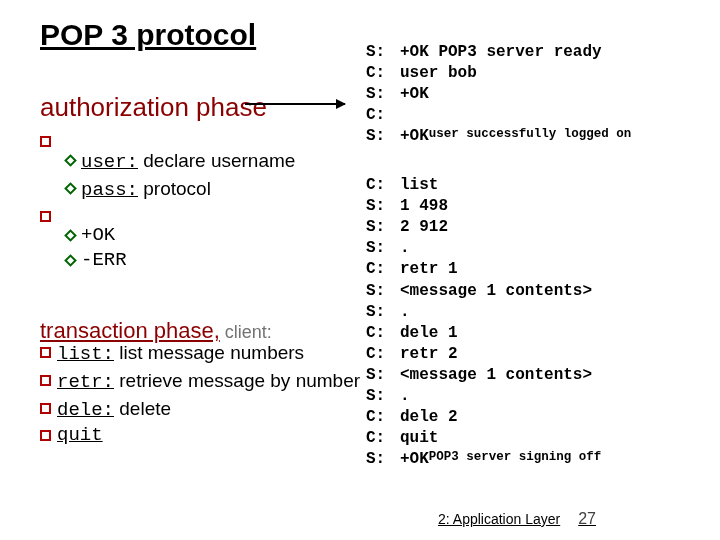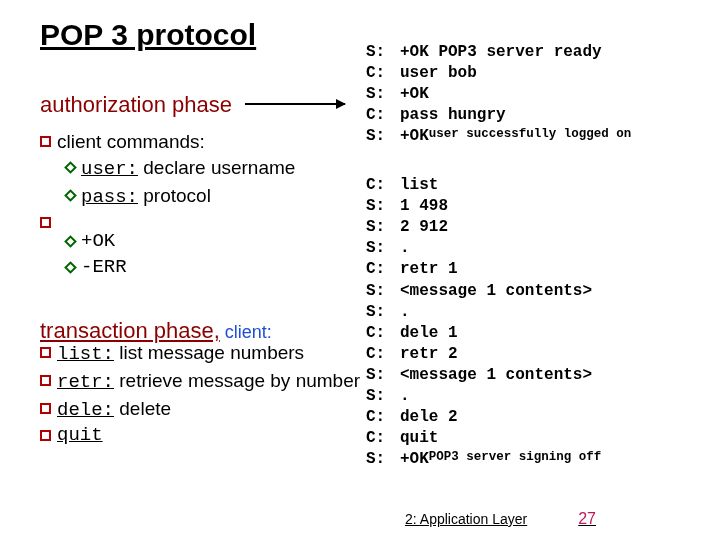--- a/index.html
+++ b/index.html
@@ -30,31 +30,31 @@
   }
 
   
   .left {
     position: absolute;
     left: 40px;
     width: 340px;
   }
   .auth-heading {
     top: 92px;
-    font-size: 22px;
+    font-size: 26px;
     color: #8b0000;
   }
   .trans-heading {
     top: 318px;
     font-size: 22px;
     color: #8b0000;
   }
   .sub-trail {
     font-size: 18px;
-    color: #1d4ed8;
+    color: #737373;
   }
 
   .bul-list { top: 130px; }
   .bul-list2 { top: 341px; }
 
   .row {
     display: flex;
     align-items: flex-start;
     gap: 6px;
     margin-bottom: 2px;
@@ -124,37 +124,36 @@
   .footer {
     position: absolute;
     right: 28px;
     bottom: 12px;
     font-size: 14px;
     display: flex;
     gap: 18px;
     align-items: baseline;
     text-decoration: underline;
   }
-  .pg { color: #be185d; font-size: 16px; margin-left: 33px; }
+  .pg { color: #404040; font-size: 16px; }
 </style>
 </head>
 <body>
 
 <div class="slide">
 
   <div class="title">POP 3 protocol</div>
 
   <div class="left auth-heading">authorization phase</div>
 
   <div class="arrow"></div>
 
   <div class="left bul-list">
     <div class="row lvl1">
       <span class="sq"></span>
-      <span class="txt">client commands:</span>
     </div>
     <div class="row lvl2">
       <span class="dia"></span>
       <span class="txt">
         <span class="monoline">user:</span><span> declare username</span>
       </span>
     </div>
     <div class="row lvl2">
       <span class="dia"></span>
       <span class="txt">
@@ -211,21 +210,20 @@
       <div class="tline">
         <span class="who">C:</span>
         <span>user bob</span>
       </div>
       <div class="tline">
         <span class="who">S:</span>
         <span>+OK</span>
       </div>
       <div class="tline">
         <span class="who">C:</span>
-        <span>pass hungry</span>
       </div>
       <div class="tline">
         <span class="who">S:</span>
         <span>+OK</span>
         <span class="msg-small"> user successfully logged on</span>
       </div>
     </div>
 
   <div class="term term-bot" id="term-bot">
       <div class="tline">

